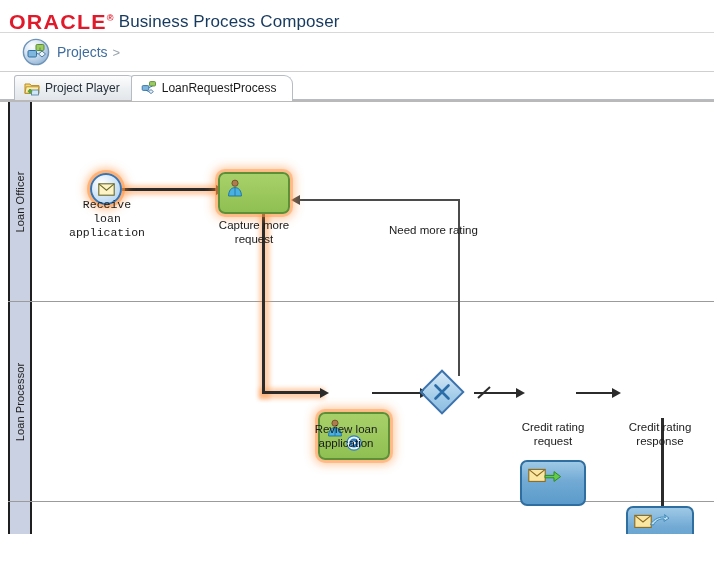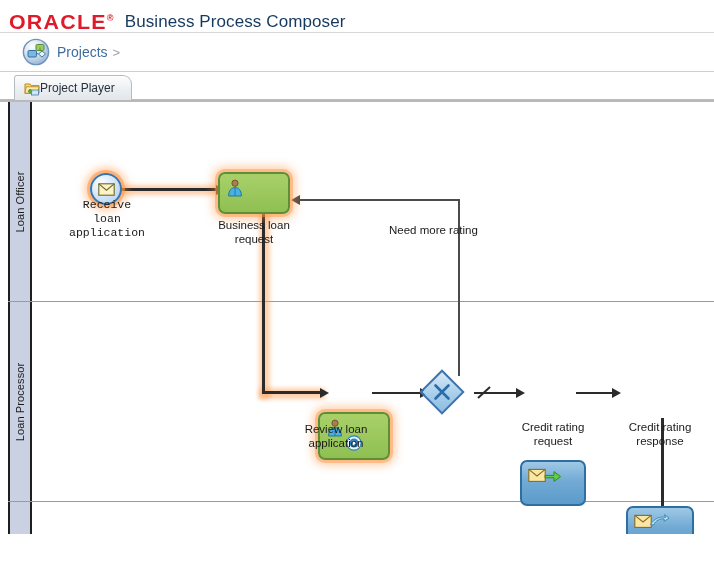--- a/index.html
+++ b/index.html
@@ -17,21 +17,21 @@
     background:#ffffff;
   }
   .oracle-logo{
     font-family:"Liberation Sans", sans-serif;
     font-weight:bold;font-size:21px;letter-spacing:1.2px;
     color:#e01a2b;line-height:21px;position:relative;
     transform:scaleX(1.02);
   }
   .oracle-tm{font-size:9px;vertical-align:super;font-weight:bold;}
   .app-title{
-    margin-left:11px;font-size:17px;color:#16395e;font-weight:normal;
+    margin-left:5px;font-size:17px;color:#16395e;font-weight:normal;
     letter-spacing:.1px;
   }
   .brand-rule{height:1px;background:#d8d8d8;width:100%;}
 
   
   .breadcrumb{
     height:38px;display:flex;align-items:center;padding-left:22px;
     background:#ffffff;
   }
   .bc-icon{width:28px;height:28px;flex:0 0 28px;margin-right:7px;}
@@ -52,21 +52,21 @@
     background:#b6bcc4;
   }
   .tab{
     position:relative;display:flex;align-items:center;height:24px;
     padding:0 16px 0 9px;margin-right:-6px;
     border:1px solid #b6bcc4;border-bottom:none;
     border-radius:3px 9px 0 0;
     font-size:12px;color:#1f1f1f;white-space:nowrap;cursor:default;
     z-index:1;
   }
-  .tab .tab-label{}
+  .tab .tab-label{margin-left:5px;}
   .tab.inactive{
     background:linear-gradient(to bottom,#fdfdfd 0%,#eceff2 55%,#e2e6ea 100%);
     color:#28323c;
   }
   .tab.active{
     background:#ffffff;z-index:3;color:#1a1a1a;
   }
   .tab.active:after{
     content:"";position:absolute;left:0;right:0;bottom:-1px;height:2px;
     background:#ffffff;
@@ -203,20 +203,32 @@
     <span class="tab-icon">
       <svg width="16" height="16" viewBox="0 0 16 16">
         <path d="M1 4 L6 4 L7.2 5.6 L15 5.6 L15 13.5 L1 13.5 Z" fill="#f7d979" stroke="#b98b22" stroke-width="1"></path>
         <path d="M2.2 6.8 L15 6.8 L13.4 13.2 L1 13.2 Z" fill="#fdeeb0" stroke="#b98b22" stroke-width=".9"></path>
         <rect x="7.5" y="10" width="7" height="5" fill="#cfe7f7" stroke="#4b7ba6" stroke-width=".8"></rect>
         <path d="M3.8 11.2 h4.4 M6 9 v4.4" stroke="#5aa33a" stroke-width="2.1"></path>
       </svg>
     </span>
     <span class="tab-label">Project Player</span>
   </div>
+  <div class="tab active">
+    <span class="tab-icon">
+      <svg width="16" height="16" viewBox="0 0 16 16">
+        <rect x="8.5" y="1.6" width="6" height="4.4" rx="1" fill="#9ccb63" stroke="#5b8c34" stroke-width=".9"></rect>
+        <rect x="1.2" y="5.6" width="6.6" height="4.8" rx="1" fill="#7fb6dd" stroke="#2f6ea1" stroke-width=".9"></rect>
+        <path d="M7.6 11.6 L10 9.6 L12.4 11.6 L10 13.6 Z" fill="#eaf2f8" stroke="#4b7ba6" stroke-width=".9"></path>
+        <path d="M7.9 7.6 L11.4 6.1" stroke="#2f6ea1" stroke-width=".9" fill="none"></path>
+        <path d="M5.2 10.4 L7.7 11.5" stroke="#2f6ea1" stroke-width=".9" fill="none"></path>
+      </svg>
+    </span>
+    <span class="tab-label">LoanRequestProcess</span>
+  </div>
   <div class="tabfiller"></div>
 </div>
 
 <div class="canvas-wrap">
   <div class="canvas-top-rule"></div>
 
   <div class="pool">
 
     <div class="lane" style="top:0;height:200px;">
       <div class="lane-header">
@@ -285,41 +297,41 @@
     <div class="node task green" style="left:210px;top:70px;width:72px;height:42px;">
       <span class="task-icon">
         <svg width="18" height="18" viewBox="0 0 18 18">
           <circle cx="9" cy="4.2" r="3.1" fill="#b07c4d" stroke="#6a4524" stroke-width=".8"></circle>
           <path d="M2.6 17 C2.6 11.4 5.4 8.6 9 8.6 C12.6 8.6 15.4 11.4 15.4 17 Z" fill="#49b0e2" stroke="#1d6f9c" stroke-width=".9"></path>
           <path d="M9 8.8 L9 16.8" stroke="#1d6f9c" stroke-width=".8"></path>
         </svg>
       </span>
     </div>
     <div class="label" style="left:190px;top:116px;width:112px;">
-      <div>Business loan</div>
+      <div>Capture more</div>
       <div>request</div>
     </div>
 
     <div class="node task green" style="left:310px;top:268px;width:72px;height:48px;">
       <span class="task-icon">
         <svg width="18" height="18" viewBox="0 0 18 18">
           <circle cx="9" cy="4.2" r="3.1" fill="#b07c4d" stroke="#6a4524" stroke-width=".8"></circle>
           <path d="M2.6 17 C2.6 11.4 5.4 8.6 9 8.6 C12.6 8.6 15.4 11.4 15.4 17 Z" fill="#49b0e2" stroke="#1d6f9c" stroke-width=".9"></path>
           <path d="M9 8.8 L9 16.8" stroke="#1d6f9c" stroke-width=".8"></path>
         </svg>
       </span>
       <span class="task-mark">
         <svg width="16" height="16" viewBox="0 0 16 16">
           <circle cx="8" cy="8" r="7.1" fill="#e8f3fb" stroke="#2f7fc0" stroke-width="1.1"></circle>
           <circle cx="8" cy="8" r="4.5" fill="#2f7fc0"></circle>
           <path d="M6.6 5.6 L10.6 8 L6.6 10.4 Z" fill="#ffffff"></path>
         </svg>
       </span>
     </div>
-    <div class="label" style="left:270px;top:320px;width:116px;">
+    <div class="label" style="left:280px;top:320px;width:116px;">
       <div>Review loan</div>
       <div>application</div>
     </div>
 
     <div class="gw-wrap" style="left:418px;top:274px;">
       <div class="gateway"></div>
       <svg class="gw-x" viewBox="0 0 32 32">
         <path d="M9.5 9.5 L22.5 22.5 M22.5 9.5 L9.5 22.5" stroke="#2a6ca8" stroke-width="2.6" fill="none" stroke-linecap="round"></path>
       </svg>
     </div>

